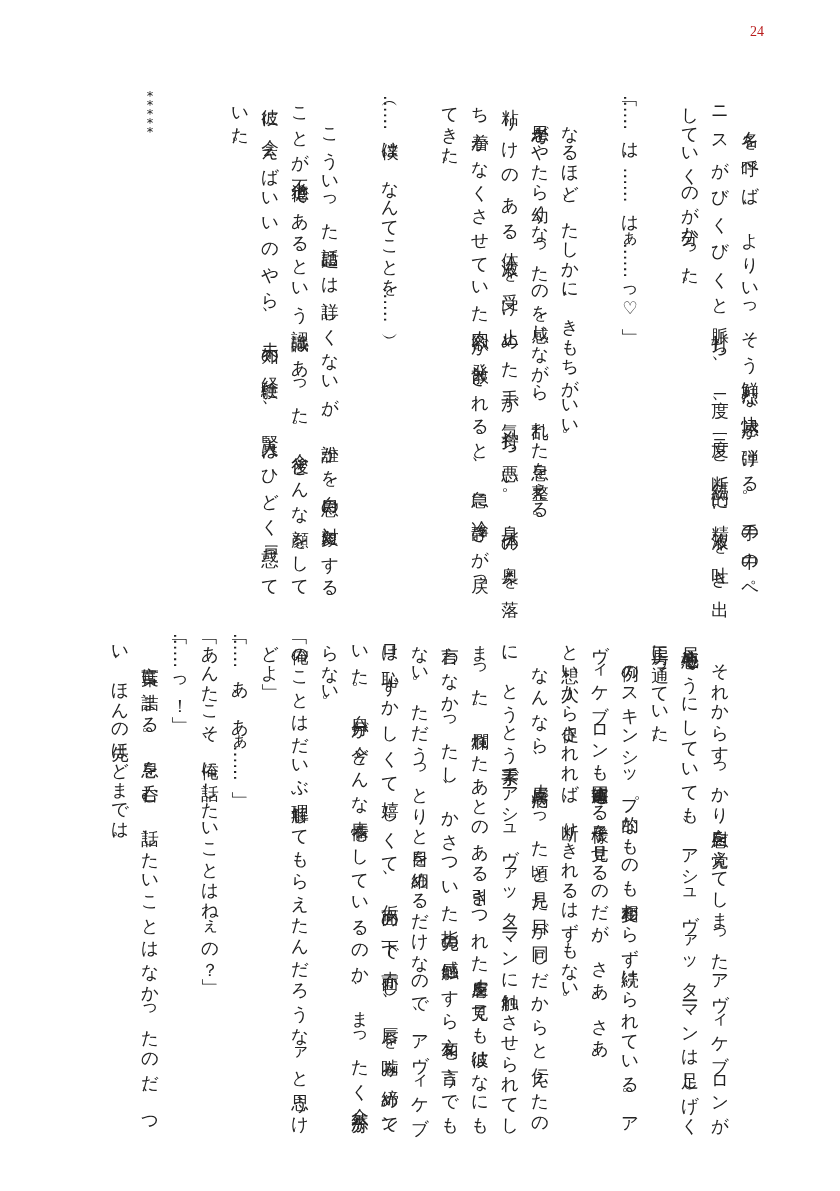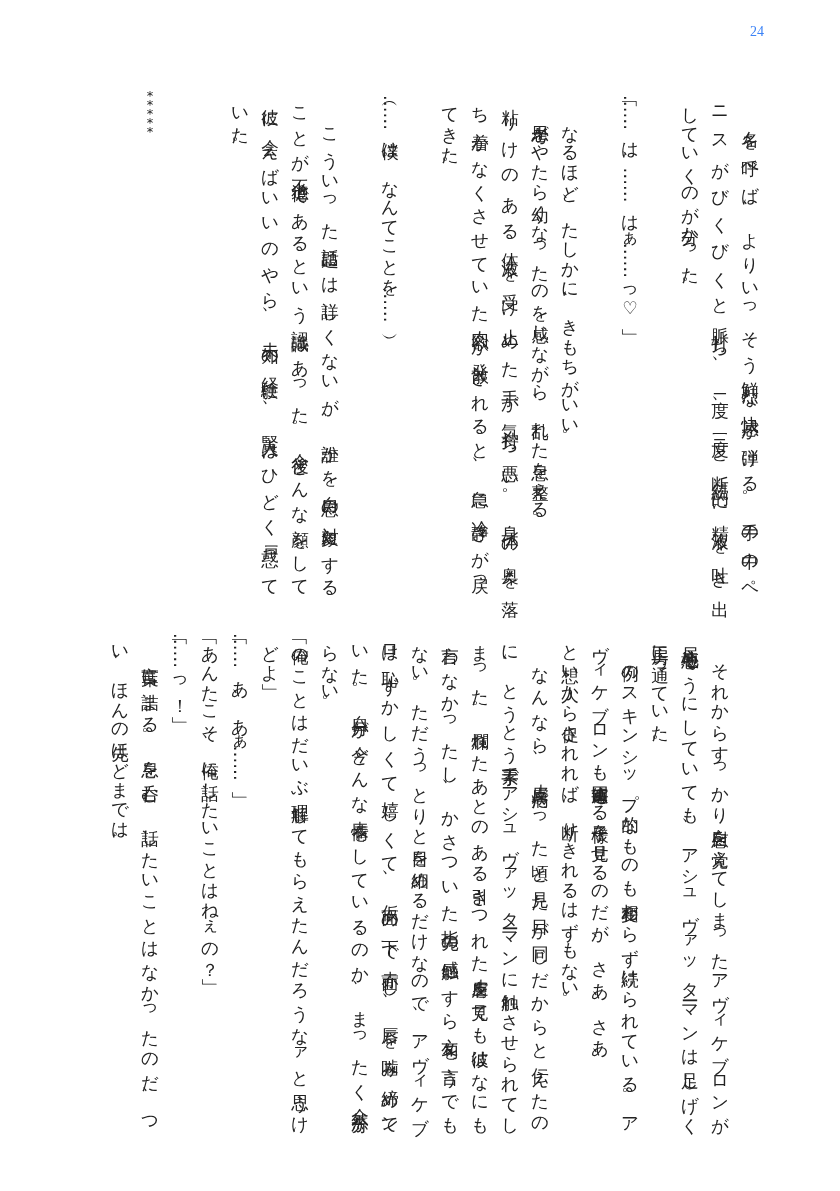--- a/index.html
+++ b/index.html
@@ -14,21 +14,21 @@
       overflow: hidden;
       color: #222222;
     }
     .page-number {
       position: absolute;
       left: 750px;
       top: 24px;
       font-family: "Liberation Serif", "DejaVu Serif", serif;
       font-size: 14px;
       line-height: 16px;
-      color: #3b82f6;
+      color: #b91c1c;
     }
     .tier {
       position: absolute;
       right: 75px;
       display: flex;
       flex-direction: row-reverse;
       align-items: flex-start;
     }
     .tier.upper { top: 95px; }
     .tier.lower { top: 633px; }

